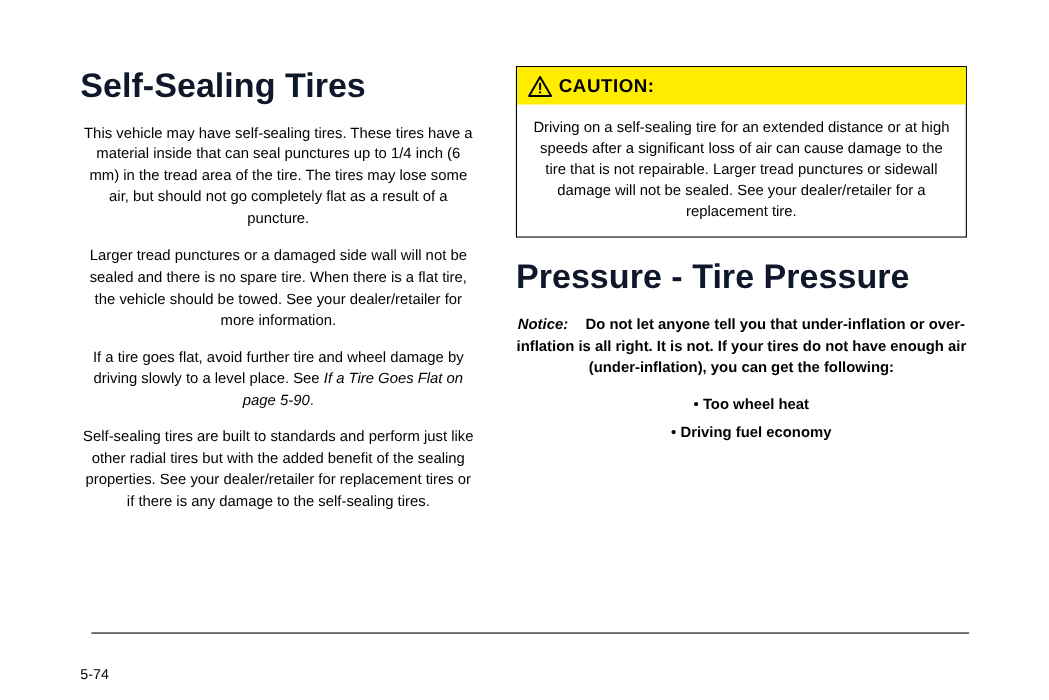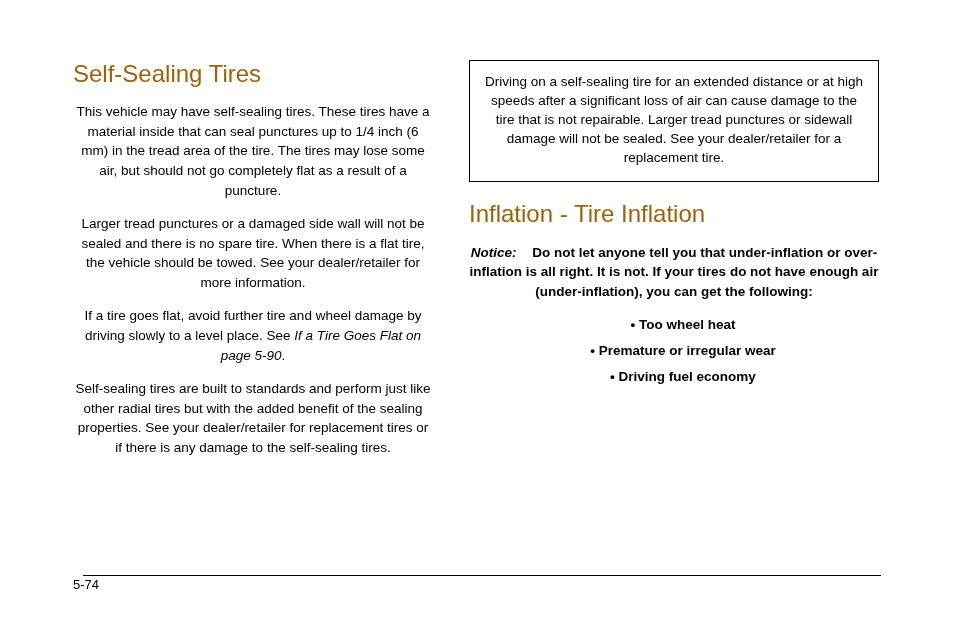--- a/index.html
+++ b/index.html
@@ -24,24 +24,24 @@
     flex: 1;
     min-width: 0;
   }
   .col-left {
     flex: 0 0 360px;
   }
   .col-right {
     flex: 0 0 410px;
   }
   .h1 {
-    font-size: 24px;
-    font-weight: normal;
+    font-size: 31px;
+    font-weight: bold;
     margin-bottom: 14px;
-    color: #a16207;
+    color: #0f172a;
     line-height: 1.18;
   }
   .p {
     font-size: 13.5px;
     line-height: 1.45;
     margin-bottom: 14px;
     text-align: center;
   }
   .em {
     font-style: italic;
@@ -84,52 +84,59 @@
     position: absolute;
     left: 83px;
     right: 73px;
     bottom: 60px;
     height: 1.5px;
     background: #000;
   }
   .page-num {
     position: absolute;
     left: 73px;
-    bottom: 44px;
+    bottom: 16px;
     font-size: 13px;
   }
 </style>
 </head>
 <body>
 
 <div class="page">
   <div class="col col-left">
     <div class="h1">Self-Sealing Tires</div>
     <div class="p">This vehicle may have self-sealing tires. These tires have a material inside that can seal punctures up to 1/4 inch (6 mm) in the tread area of the tire. The tires may lose some air, but should not go completely flat as a result of a puncture.</div>
     <div class="p">Larger tread punctures or a damaged side wall will not be sealed and there is no spare tire. When there is a flat tire, the vehicle should be towed. See your dealer/retailer for more information.</div>
     <div class="p">
       <span>If a tire goes flat, avoid further tire and wheel damage by driving slowly to a level place. See </span><span class="em">If a Tire Goes Flat on page 5-90</span><span>.</span>
     </div>
     <div class="p">Self-sealing tires are built to standards and perform just like other radial tires but with the added benefit of the sealing properties. See your dealer/retailer for replacement tires or if there is any damage to the self-sealing tires.</div>
   </div>
 
   <div class="col col-right">
     <div class="caution-box">
+      <div class="caution-hdr">
+        <svg class="warn-icon" viewBox="0 0 24 22">
+          <path d="M12 1 L23 20 L1 20 Z" fill="none" stroke="#000" stroke-width="2" stroke-linejoin="round"></path>
+          <rect x="11" y="7" width="2" height="7" fill="#000"></rect>
+          <rect x="11" y="15.5" width="2" height="2" fill="#000"></rect>
+        </svg>
+        <span class="caution-title">CAUTION:</span>
+      </div>
       <div class="caution-body">
         <div class="p">Driving on a self-sealing tire for an extended distance or at high speeds after a significant loss of air can cause damage to the tire that is not repairable. Larger tread punctures or sidewall damage will not be sealed. See your dealer/retailer for a replacement tire.</div>
       </div>
     </div>
 
-    <div class="h1">Inflation - Tire Inflation</div>
+    <div class="h1">Pressure - Tire Pressure</div>
     <div class="p">
       <span class="notice-label">Notice:</span>
       <span class="notice-body" style="font-weight:bold;">Do not let anyone tell you that under-inflation or over-inflation is all right. It is not. If your tires do not have enough air (under-inflation), you can get the following:</span>
     </div>
     <div style="padding-left:18px; font-weight:bold;">
       <div class="p" style="margin-bottom:6px;">• <span>Too wheel heat</span></div>
-      <div class="p" style="margin-bottom:6px;">• <span>Premature or irregular wear</span></div>
       <div class="p" style="margin-bottom:6px;">• <span>Driving fuel economy</span></div>
     </div>
   </div>
 </div>
 
 <div class="footer-rule"></div>
 <div class="page-num">5-74</div>
 
 </body></html>

